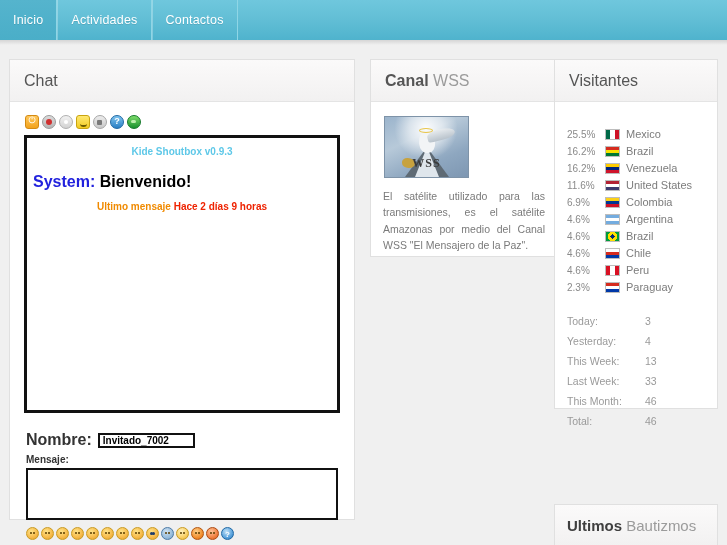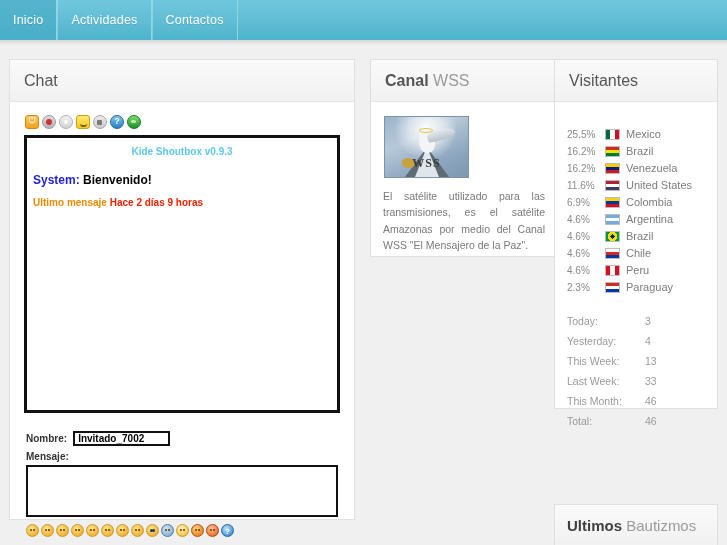--- a/index.html
+++ b/index.html
@@ -102,32 +102,32 @@
     border: 3px solid #111;
     background: #fff;
     padding: 8px 6px;
     overflow: hidden;
     font-size: 10px;
   }
   #shoutbox-title {
     text-align: center; color: #5ec8e8; font-weight: bold;
     font-size: 10px; margin-bottom: 16px;
   }
-  .msg-line { margin: 0 0 10px 0; font-size: 12px; }
+  .msg-line { margin: 0 0 10px 0; font-size: 16px; }
   .msg-sys-name { color: #2222dd; font-weight: bold; }
   .msg-sys-text { color: #000; font-weight: bold; }
-  #last-msg-line { font-weight: bold; }
+  #last-msg-line { text-align: center; font-weight: bold; }
   .lm-label { color: #f08a00; }
   .lm-value { color: #ee2200; }
 
   #name-row {
     display: flex; align-items: center; gap: 6px;
     margin: 18px 0 5px 4px;
   }
-  #name-label { font-size: 10px; color: #333; font-weight: bold; }
+  #name-label { font-size: 16px; color: #333; font-weight: bold; }
   #name-input {
     width: 97px; height: 15px;
     border: 2px solid #111; background: #fff;
     font-family: "Liberation Sans", sans-serif;
     font-size: 10px; font-weight: bold; color: #000;
     padding: 0 3px;
   }
   #msg-label { font-size: 10px; color: #333; font-weight: bold; margin: 0 0 3px 4px; }
   #msg-input {
     display: block; margin-left: 4px;

